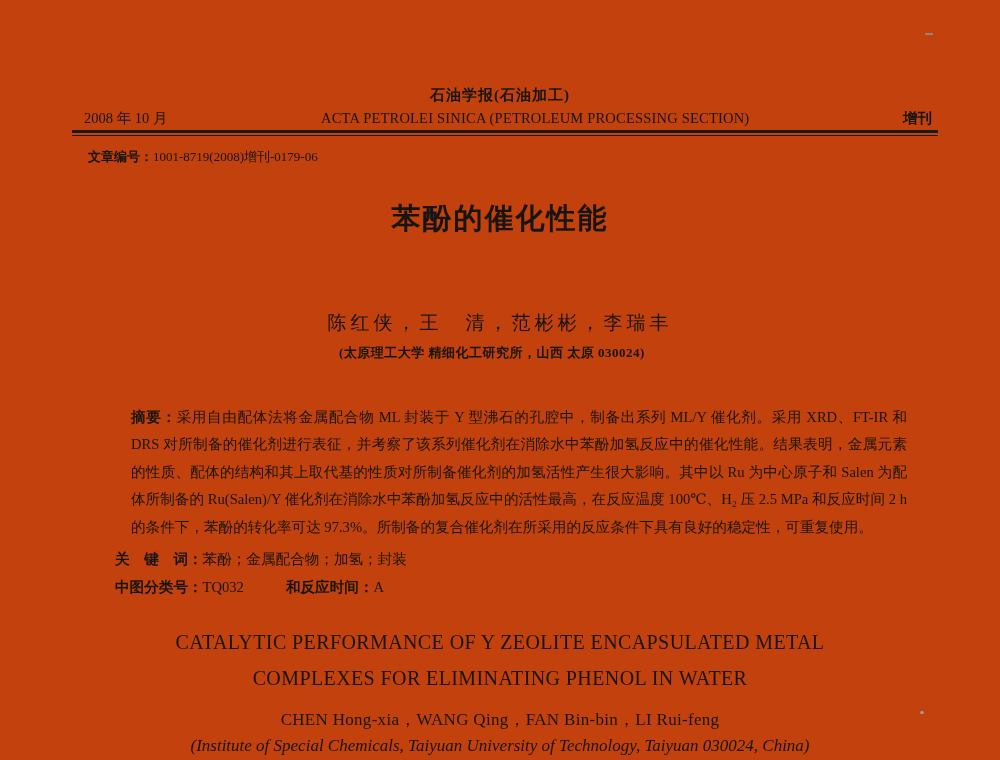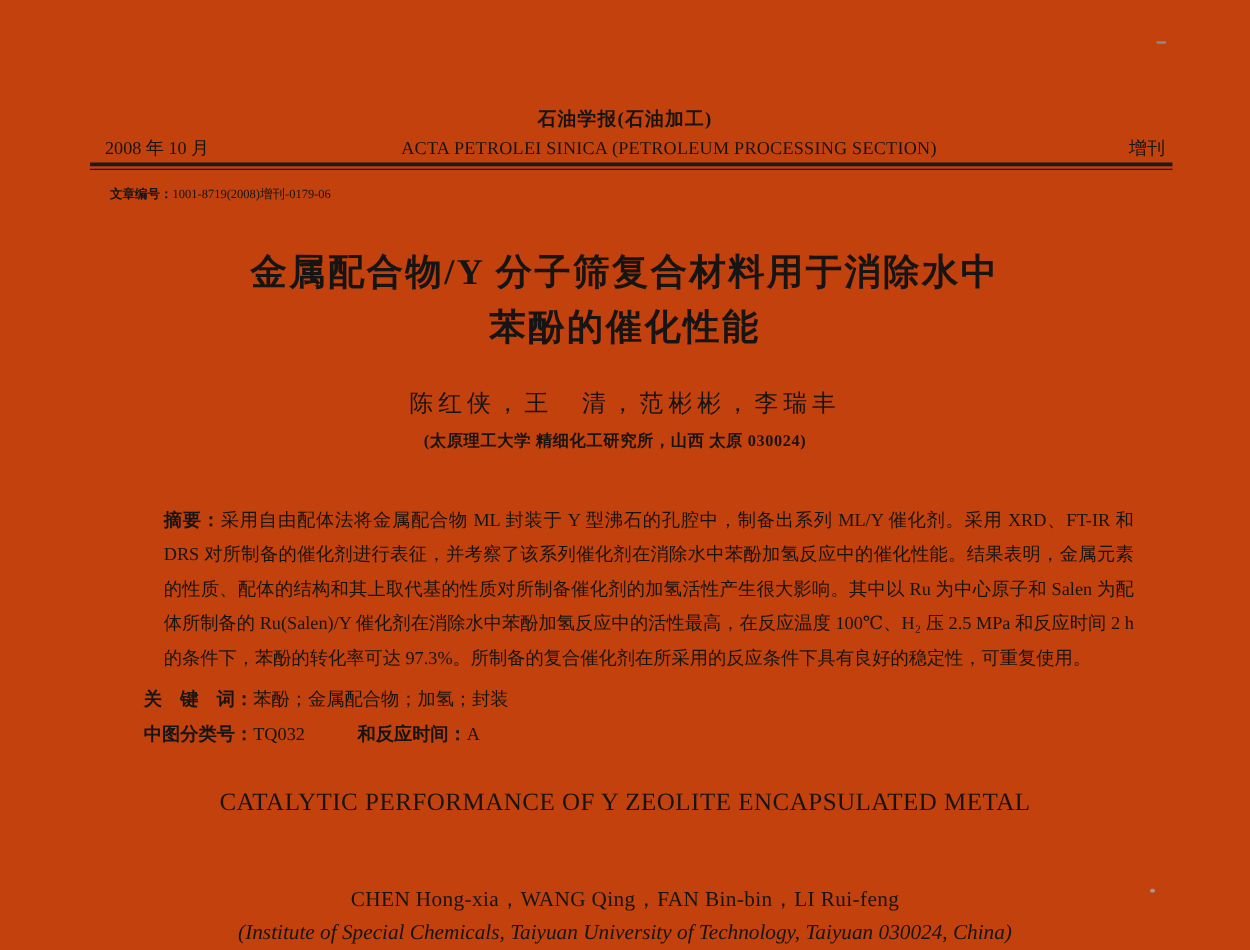--- a/index.html
+++ b/index.html
@@ -22,30 +22,30 @@
     font-size:15px;font-weight:bold;
     letter-spacing:1px;
   }
   .header-row{
     position:absolute;top:109px;left:72px;right:62px;
     display:flex;align-items:baseline;
     font-size:14.5px;
   }
   .header-date{white-space:nowrap;padding-left:12px;}
   .header-en{flex:1;text-align:center;letter-spacing:.2px;}
-  .header-issue{white-space:nowrap;font-weight:normal;padding-right:6px;}
+  .header-issue{white-space:nowrap;font-weight:bold;padding-right:6px;}
   .double-rule{
     position:absolute;top:130px;left:72px;right:62px;height:6px;
   }
   .double-rule .thick{height:2.5px;background:#1c1a18;}
   .double-rule .thin{height:1px;background:#1c1a18;margin-top:2px;}
   
   .article-no{
     position:absolute;top:148px;left:88px;
-    font-size:10px;
+    font-size:13px;
   }
   .bold{font-weight:bold;}
   
   .cn-title{
     position:absolute;top:196px;left:0;right:0;
     text-align:center;
     font-weight:bold;
     font-size:29px;
     line-height:44px;
     letter-spacing:2px;
@@ -116,39 +116,39 @@
   <div class="double-rule">
     <div class="thick"></div>
     <div class="thin"></div>
   </div>
 
   <div class="article-no">
     <span class="bold">文章编号：</span><span>1001-8719(2008)增刊-0179-06</span>
   </div>
 
   <div class="cn-title">
-    <div>金属配合物/Y 分子筛复合材料用于消除水中</div>
     <div>苯酚的催化性能</div>
   </div>
 
   <div class="authors-cn">陈红侠，王　清，范彬彬，李瑞丰</div>
   <div class="affil-cn">(太原理工大学 精细化工研究所，山西 太原 030024)</div>
 
   <p class="abstract"><span class="bold">摘要：</span><span>采用自由配体法将金属配合物 ML 封装于 Y 型沸石的孔腔中，制备出系列 ML/Y 催化剂。采用 XRD、FT-IR 和 DRS 对所制备的催化剂进行表征，并考察了该系列催化剂在消除水中苯酚加氢反应中的催化性能。结果表明，金属元素的性质、配体的结构和其上取代基的性质对所制备催化剂的加氢活性产生很大影响。其中以 Ru 为中心原子和 Salen 为配体所制备的 Ru(Salen)/Y 催化剂在消除水中苯酚加氢反应中的活性最高，在反应温度 100℃、H₂ 压 2.5 MPa 和反应时间 2 h 的条件下，苯酚的转化率可达 97.3%。所制备的复合催化剂在所采用的反应条件下具有良好的稳定性，可重复使用。</span></p>
 
   <div class="kw-line">
     <span class="bold">关　键　词：</span><span>苯酚；金属配合物；加氢；封装</span>
   </div>
 
   <div class="clc-line">
     <span class="bold">中图分类号：</span><span>TQ032</span><span class="bold clc-doc">和反应时间：</span><span>A</span>
   </div>
 
   <div class="en-title">
     <div>CATALYTIC PERFORMANCE OF Y ZEOLITE ENCAPSULATED METAL</div>
+    <div>COMPLEXES FOR ELIMINATING PHENOL IN WATER</div>
   </div>
 
   <div class="authors-en">CHEN Hong-xia，WANG Qing，FAN Bin-bin，LI Rui-feng</div>
   <div class="affil-en">(Institute of Special Chemicals, Taiyuan University of Technology, Taiyuan 030024, China)</div>
 
   <div class="speck-a"></div>
   <div class="speck-b"></div>
 
 </div>
 

